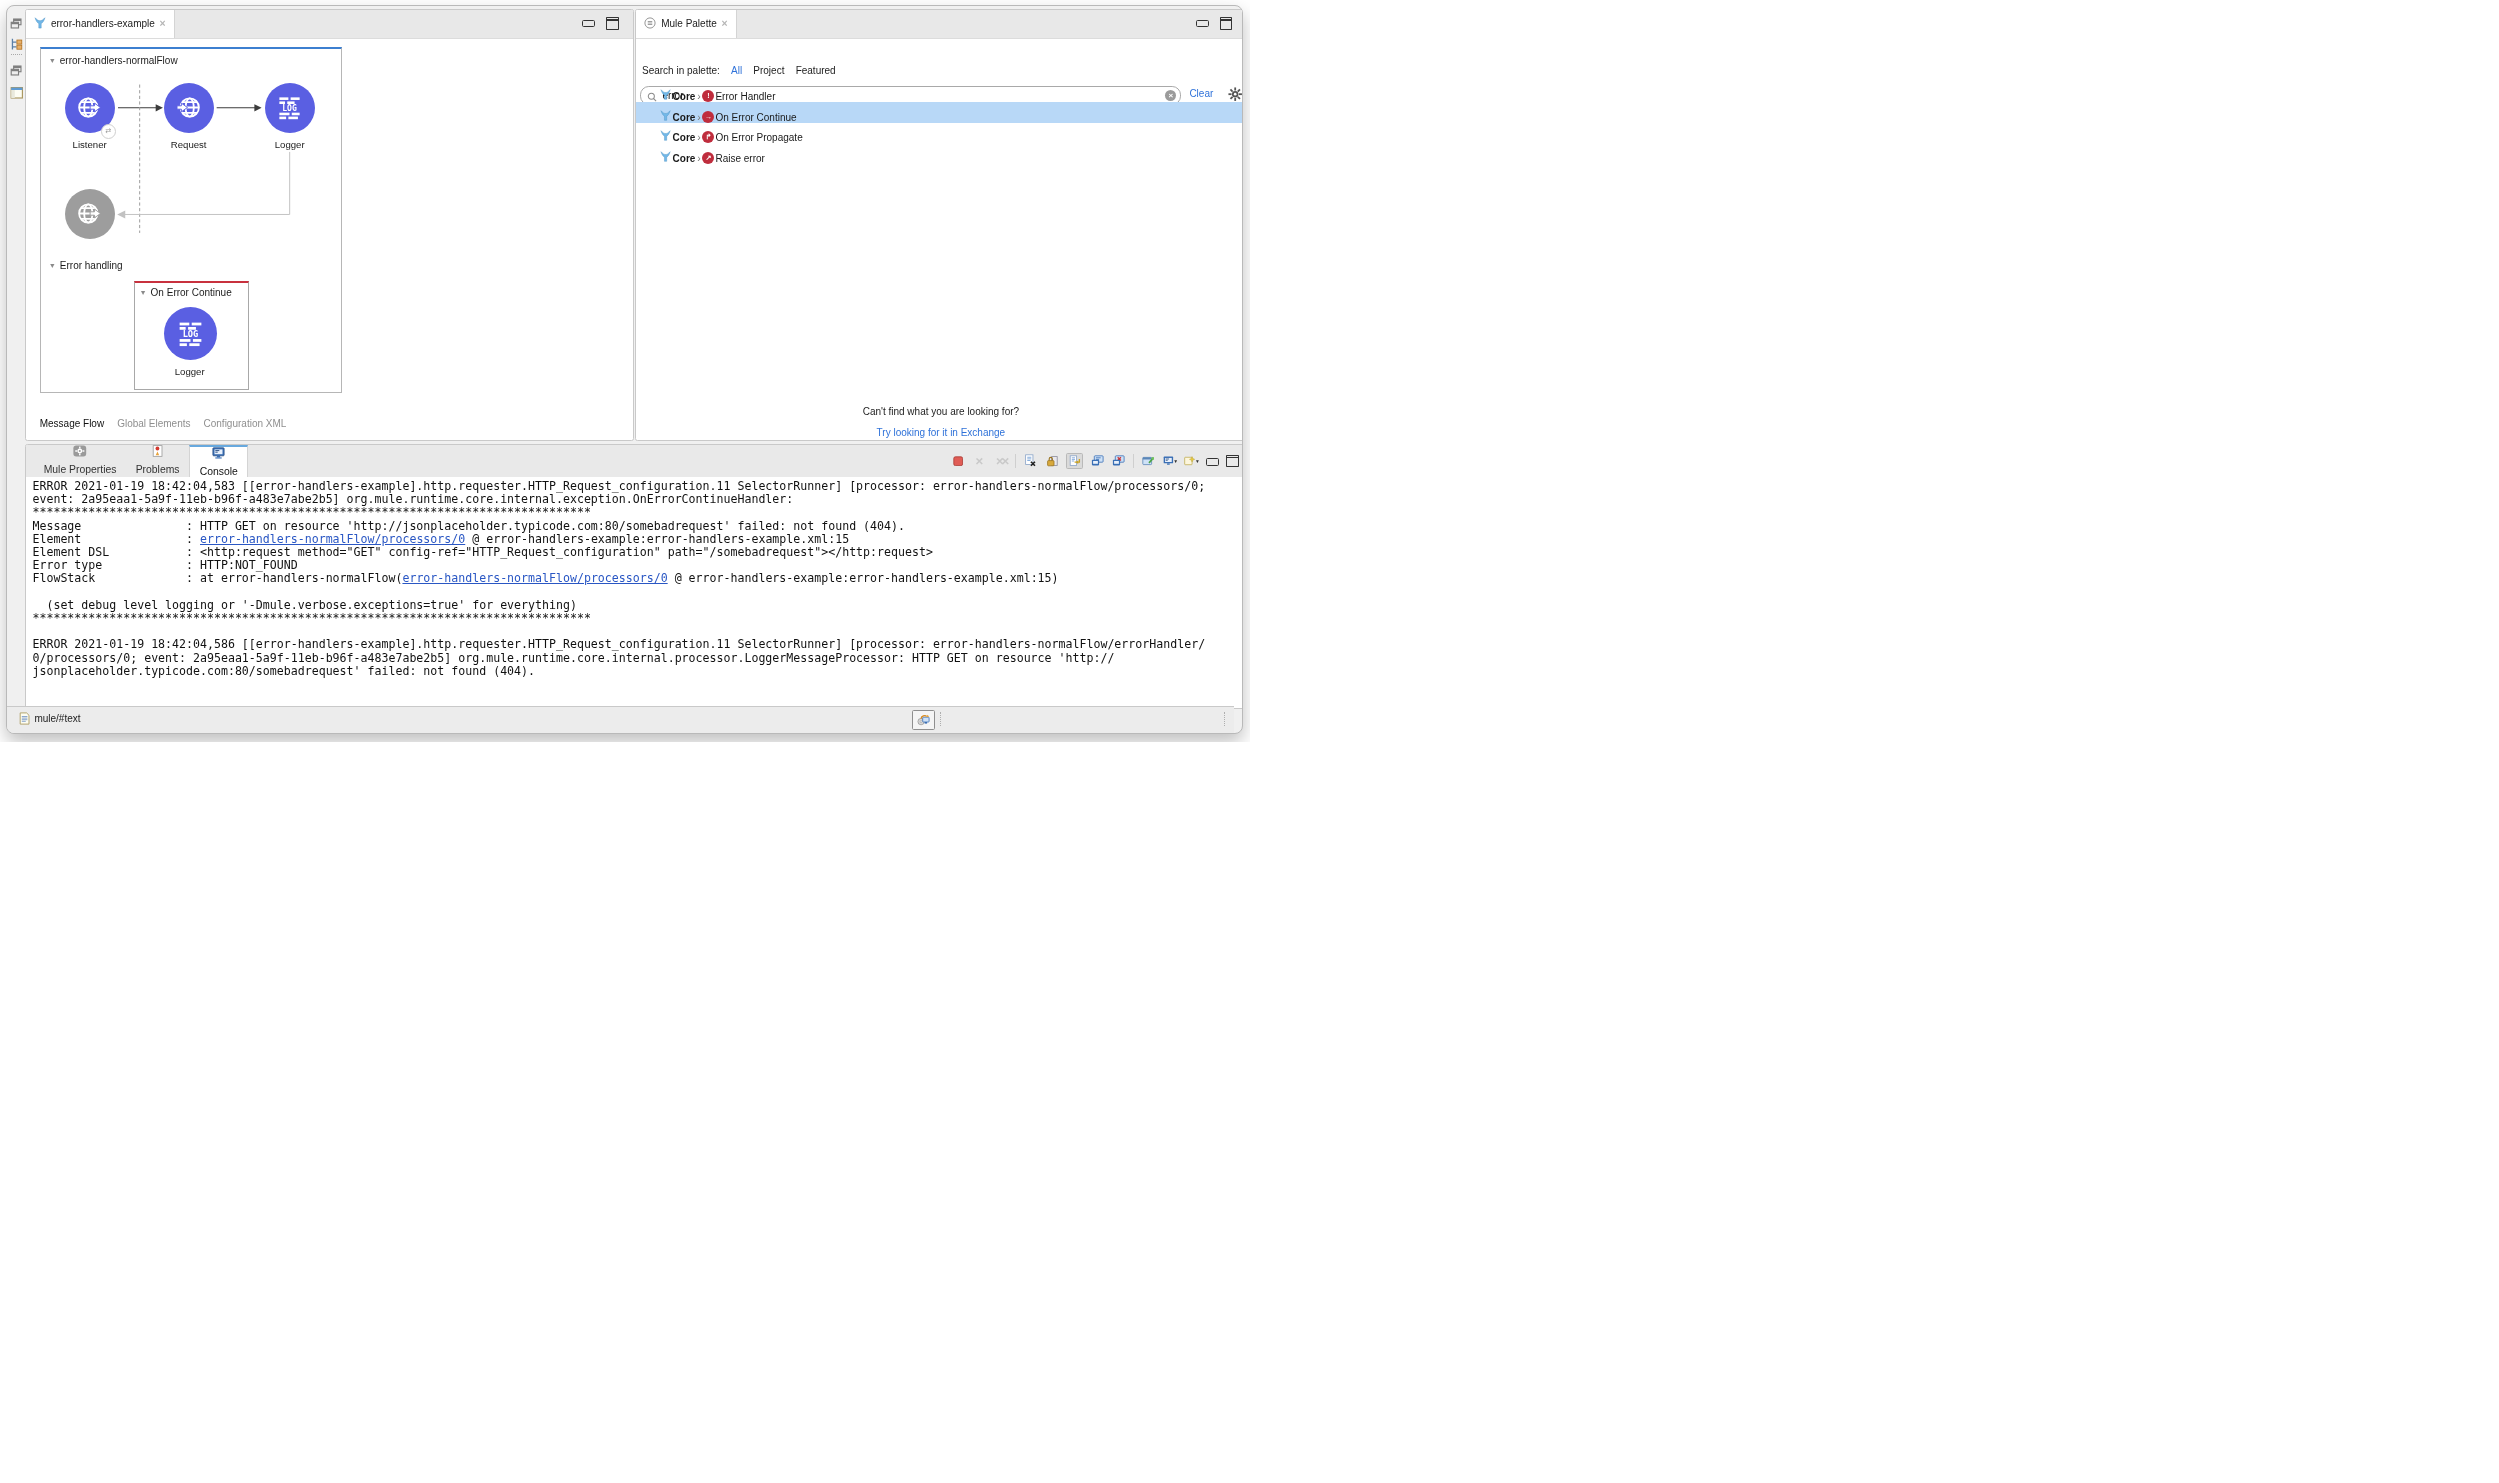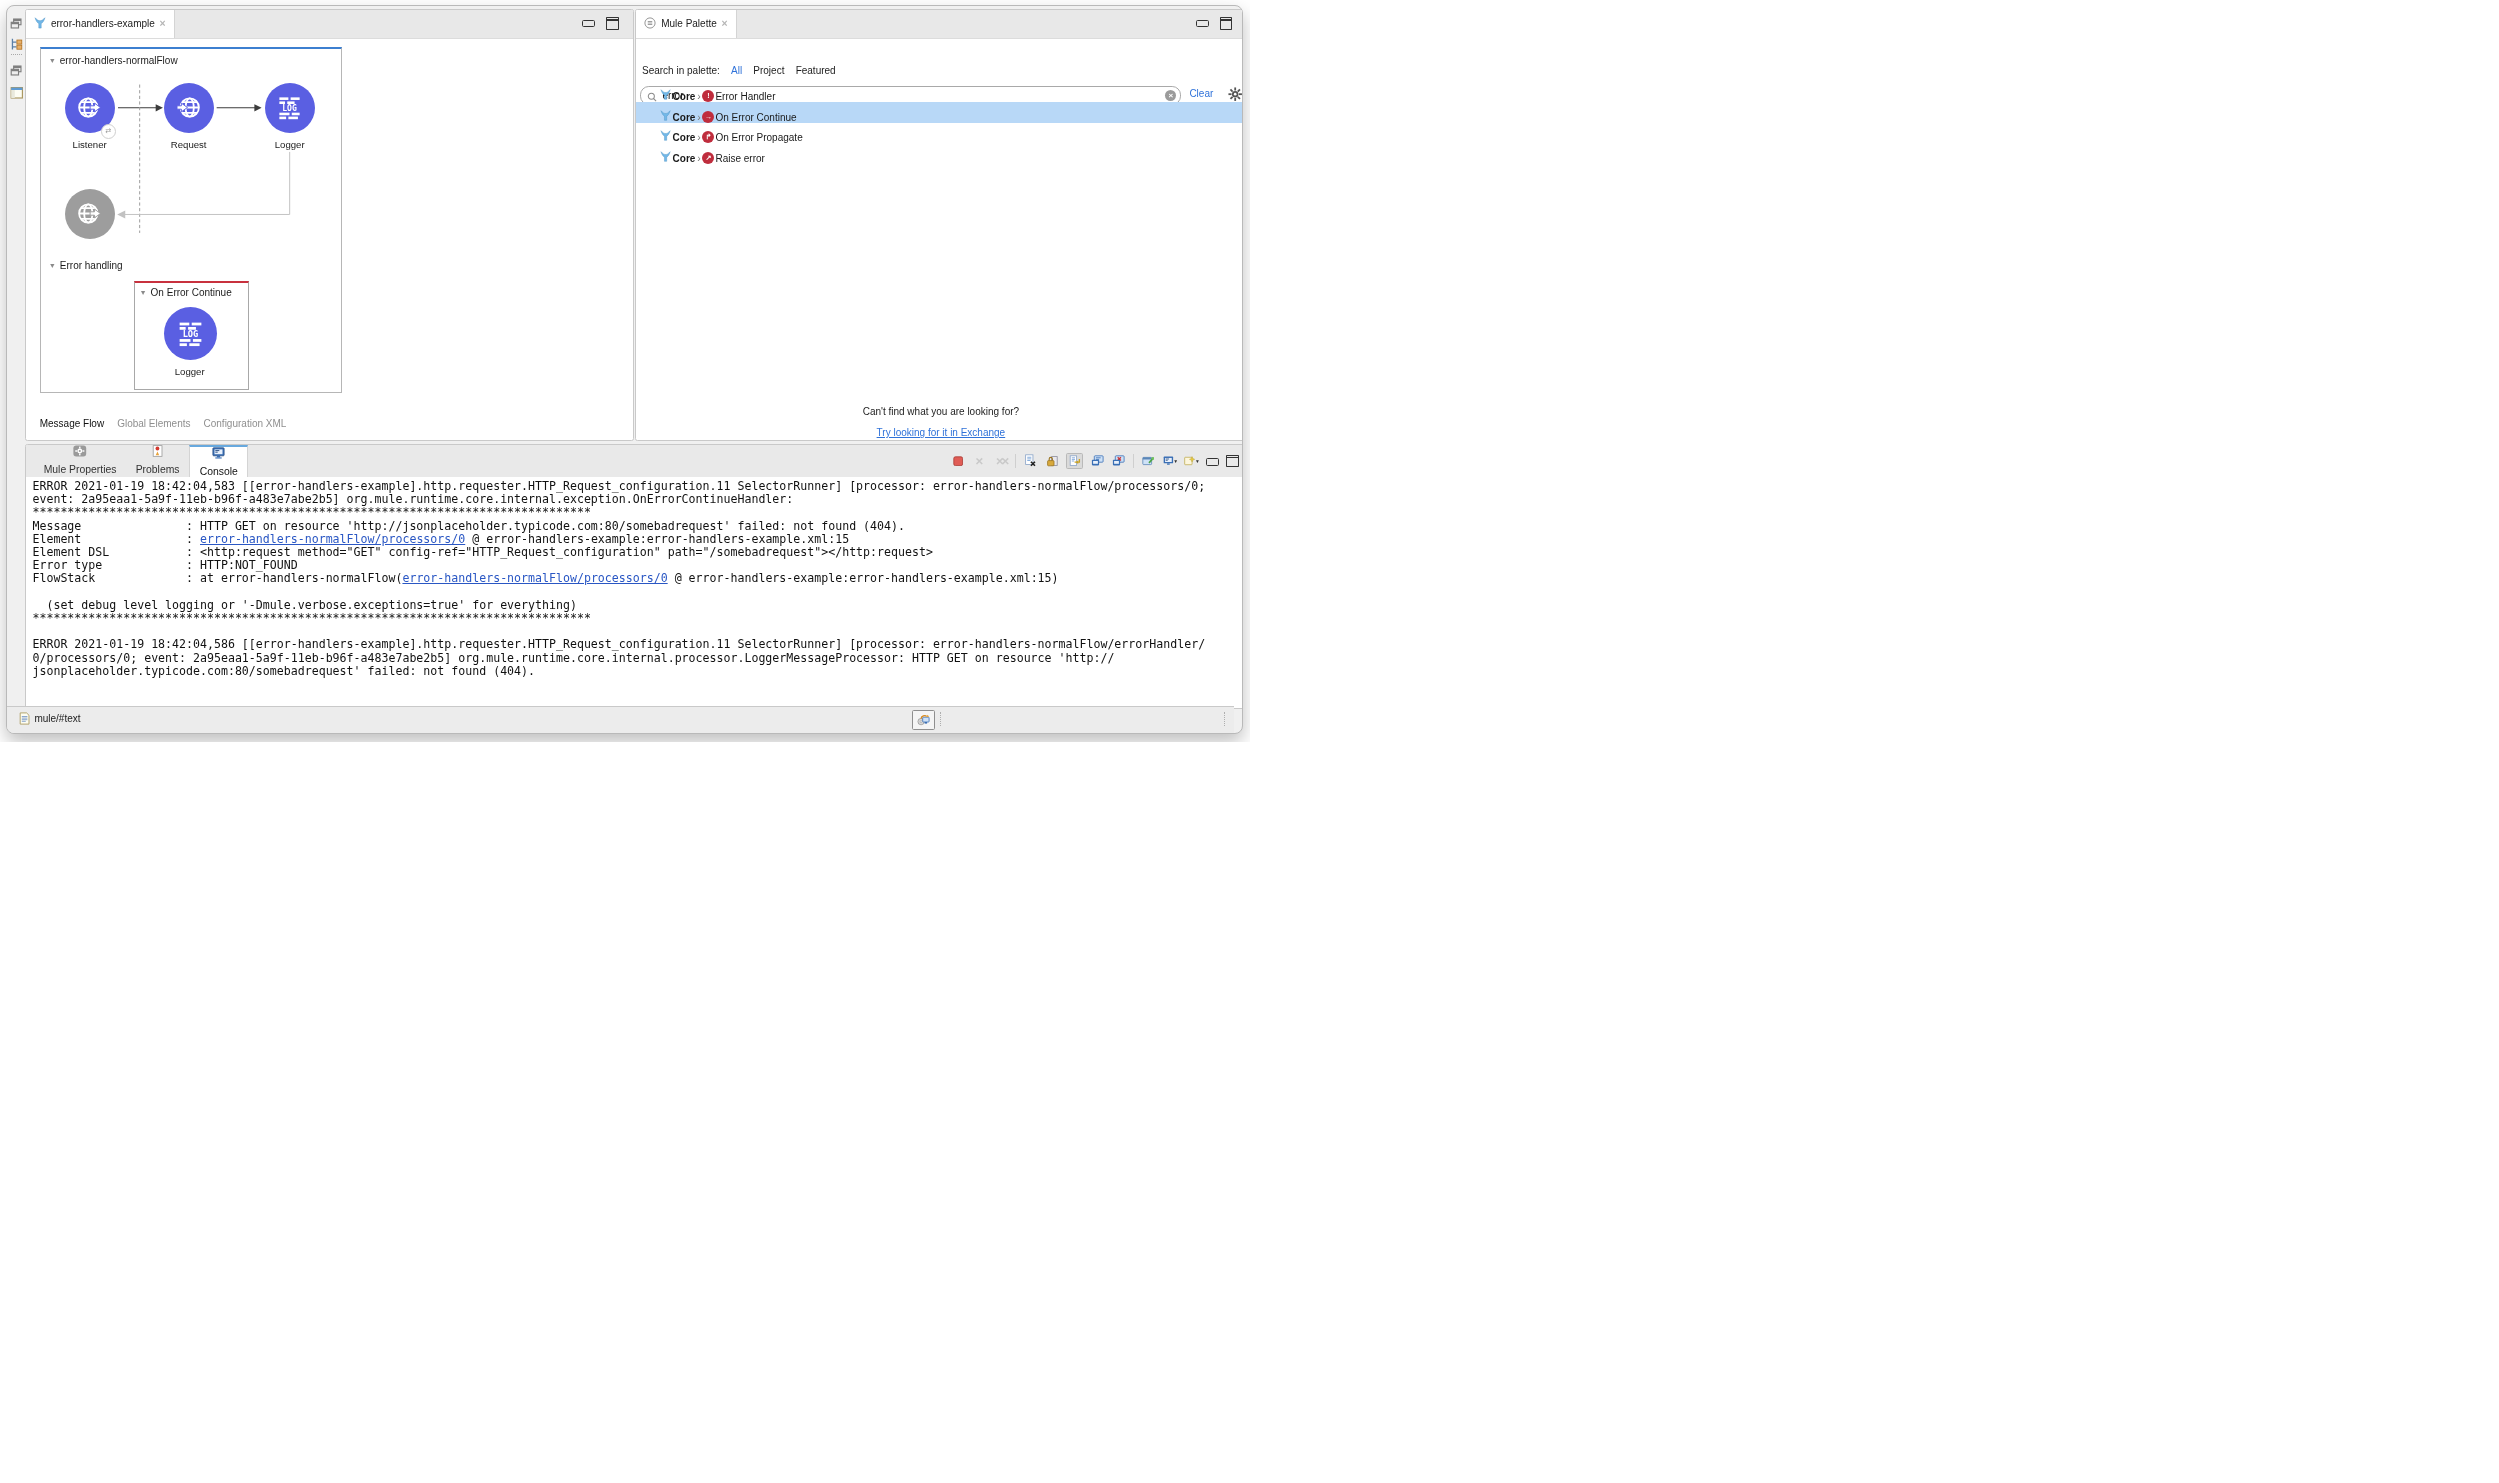--- a/index.html
+++ b/index.html
@@ -50,21 +50,21 @@
   .filter-row{position:absolute;left:5.6px;top:55px;display:flex;gap:11.2px;font-size:10px;color:#1d1d1d;align-items:center;}
   .filter-row .sel{color:#2f72d9;}
   .prow{position:absolute;left:0;right:0;height:21px;display:flex;align-items:flex-end;padding-left:24px;gap:1px;font-size:10px;color:#1a1a1a;}
   .prow.selected{background:#b8d8f7;}
   .prow .grp{font-weight:bold;}
   .prow .chev{color:#777;font-size:10.4px;margin:0 0.8px;}
   .redcirc{width:12px;height:12px;border-radius:50%;background:#bf2d3d;color:#fff;font-size:7.2px;font-weight:bold;
            text-align:center;line-height:12px;}
   .pal-footer{position:absolute;left:0;right:0;text-align:center;}
   .pf-q{font-size:10px;color:#1c1c1c;}
-  .pf-link{font-size:10px;color:#2f72d9;text-decoration:underline;margin-top:16px;}
+  .pf-link{font-size:10px;color:#2f72d9;margin-top:16px;}
 
   
   .ctabbar{position:absolute;left:0;top:0;right:0;height:32px;background:#e9e9e9;display:flex;align-items:stretch;}
   .ctab{display:flex;align-items:center;gap:5.6px;padding:0 9.6px;font-size:10.4px;color:#333;flex-direction:column;}
   .ctab.active{background:#fff;border-top:2px solid #68a9de;border-left:0.8px solid #d4d4d4;border-right:0.8px solid #d4d4d4;color:#111;}
   .ctoolbar{position:absolute;right:6.4px;top:0;height:32px;display:flex;align-items:center;gap:7.2px;}
   .tbi{width:14.4px;height:14.4px;display:flex;align-items:center;justify-content:center;position:relative;}
   .tbi.pressed{background:#dadada;border:0.8px solid #b9b9b9;border-radius:1.6px;}
   .vsep{width:0.8px;height:14.4px;background:#cfcfcf;}
   .dd{font-size:5.6px;color:#333;margin-left:0.8px;}

